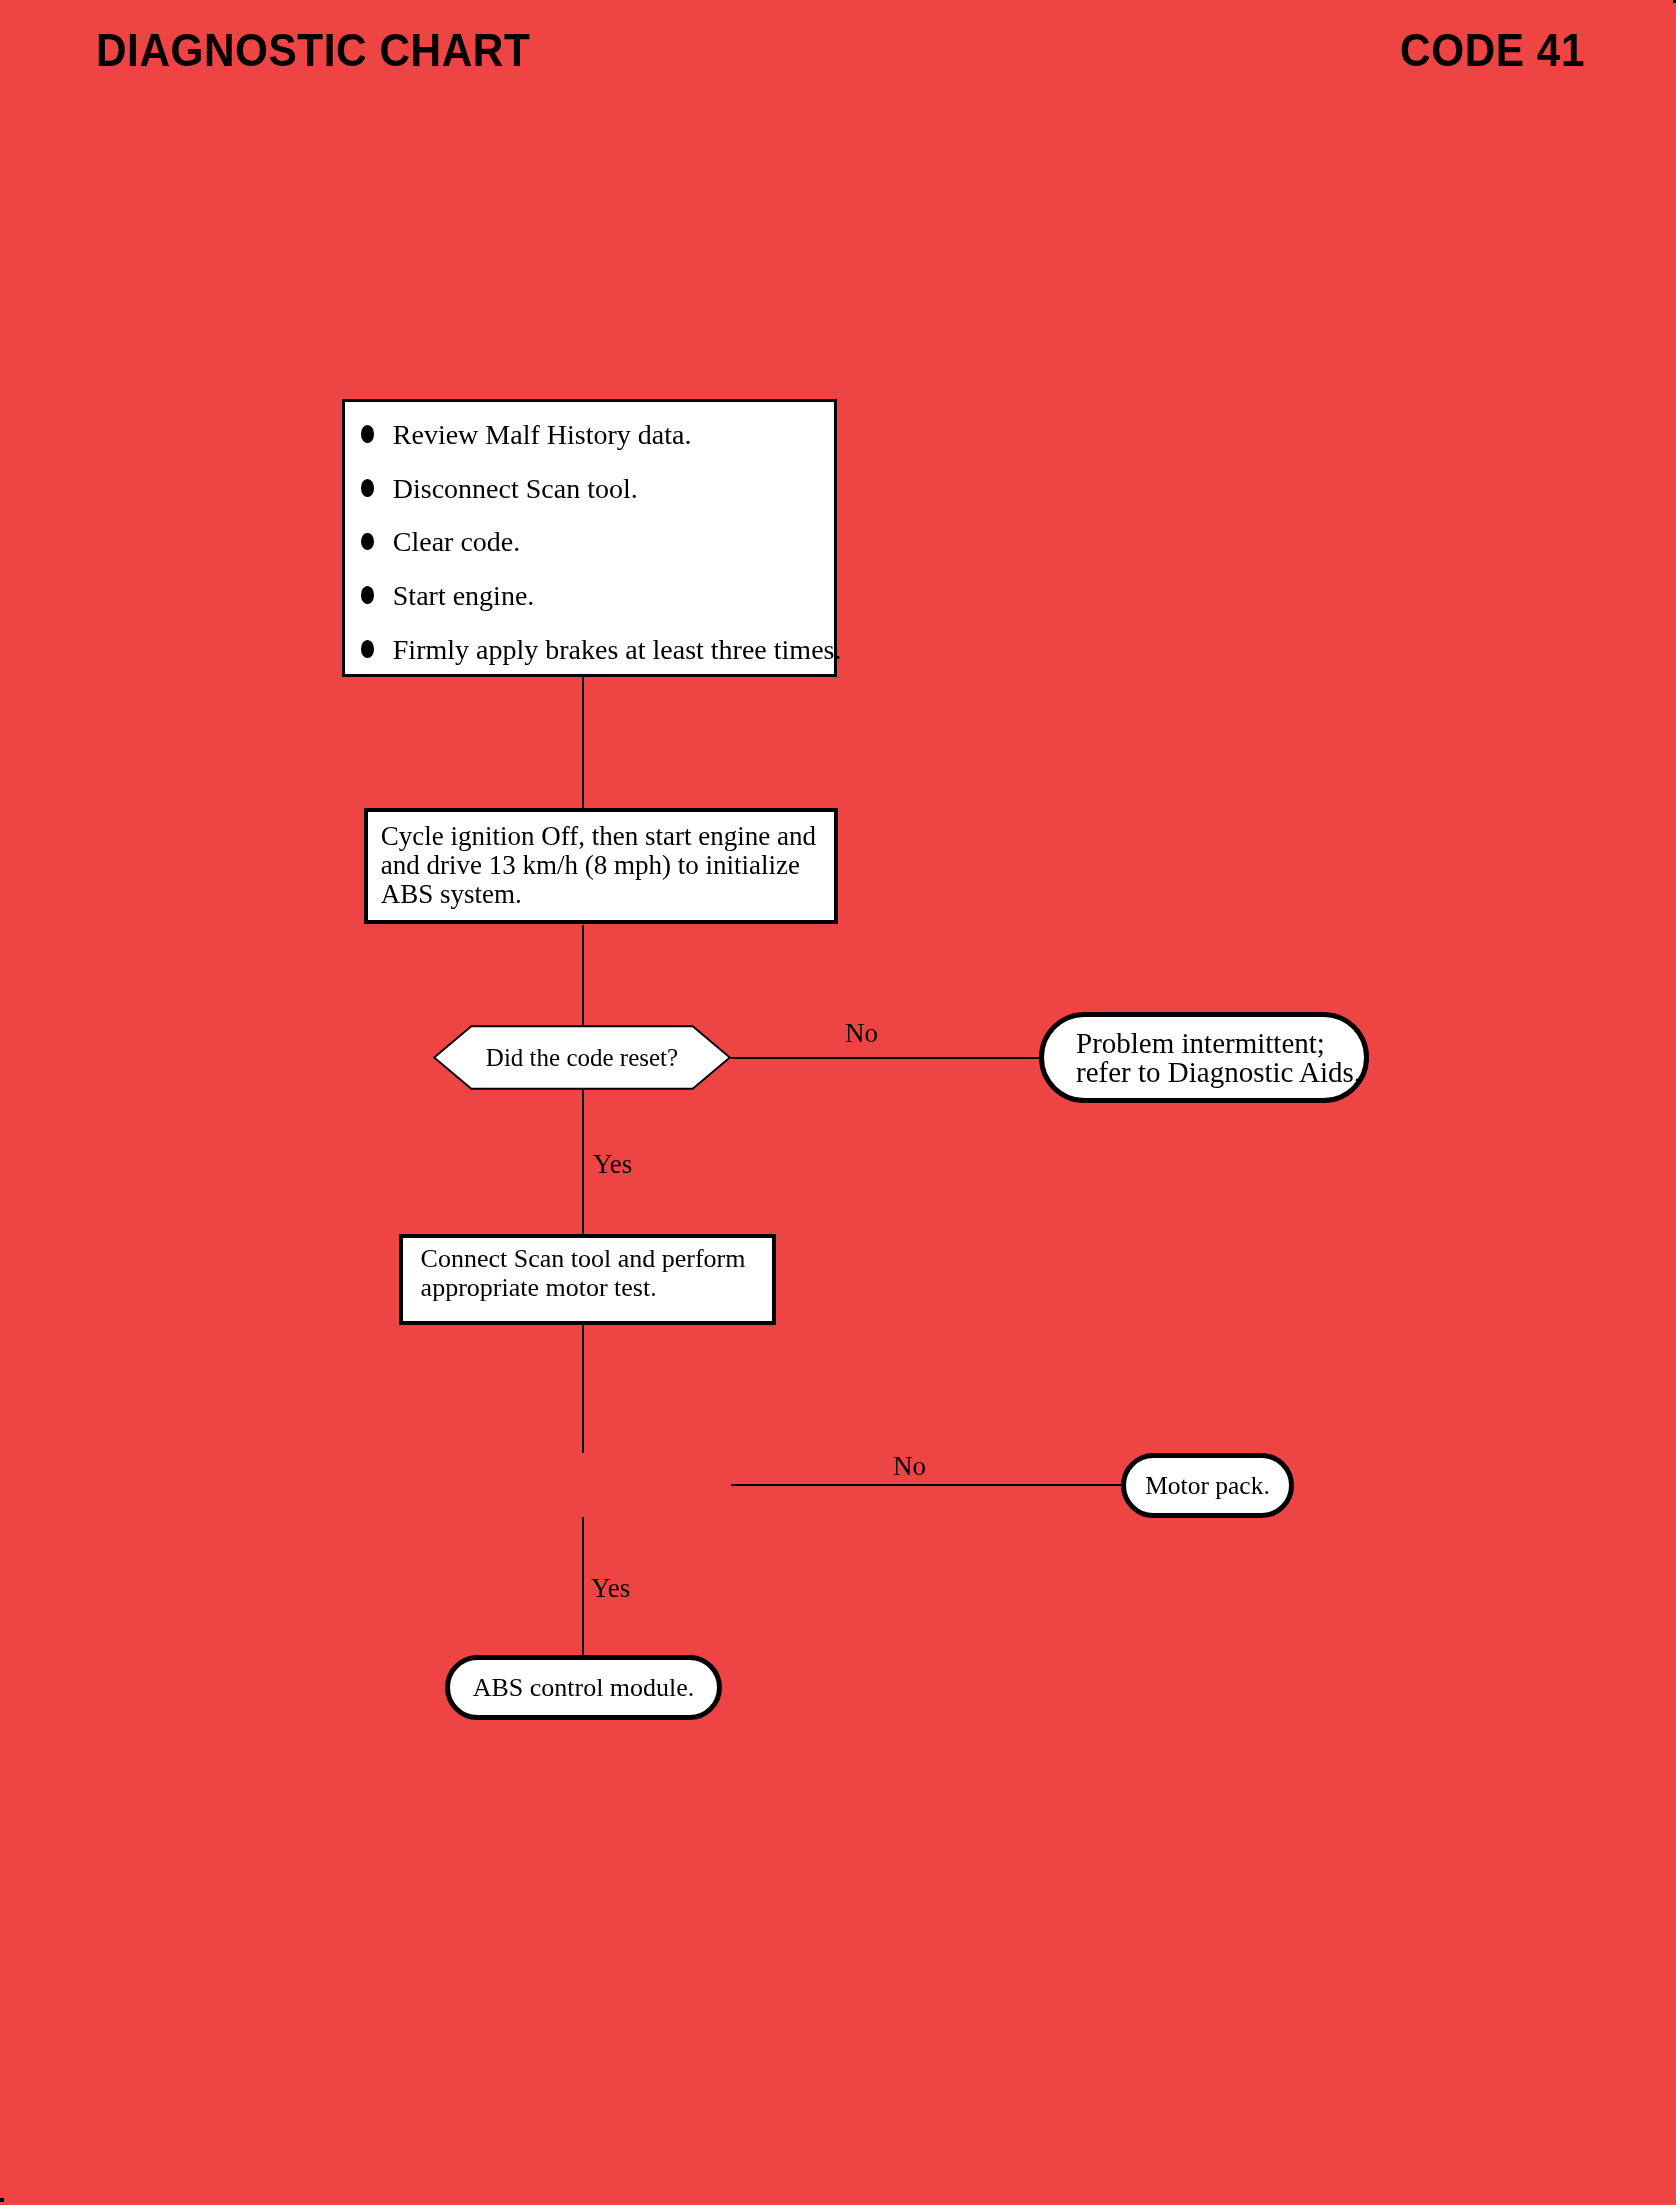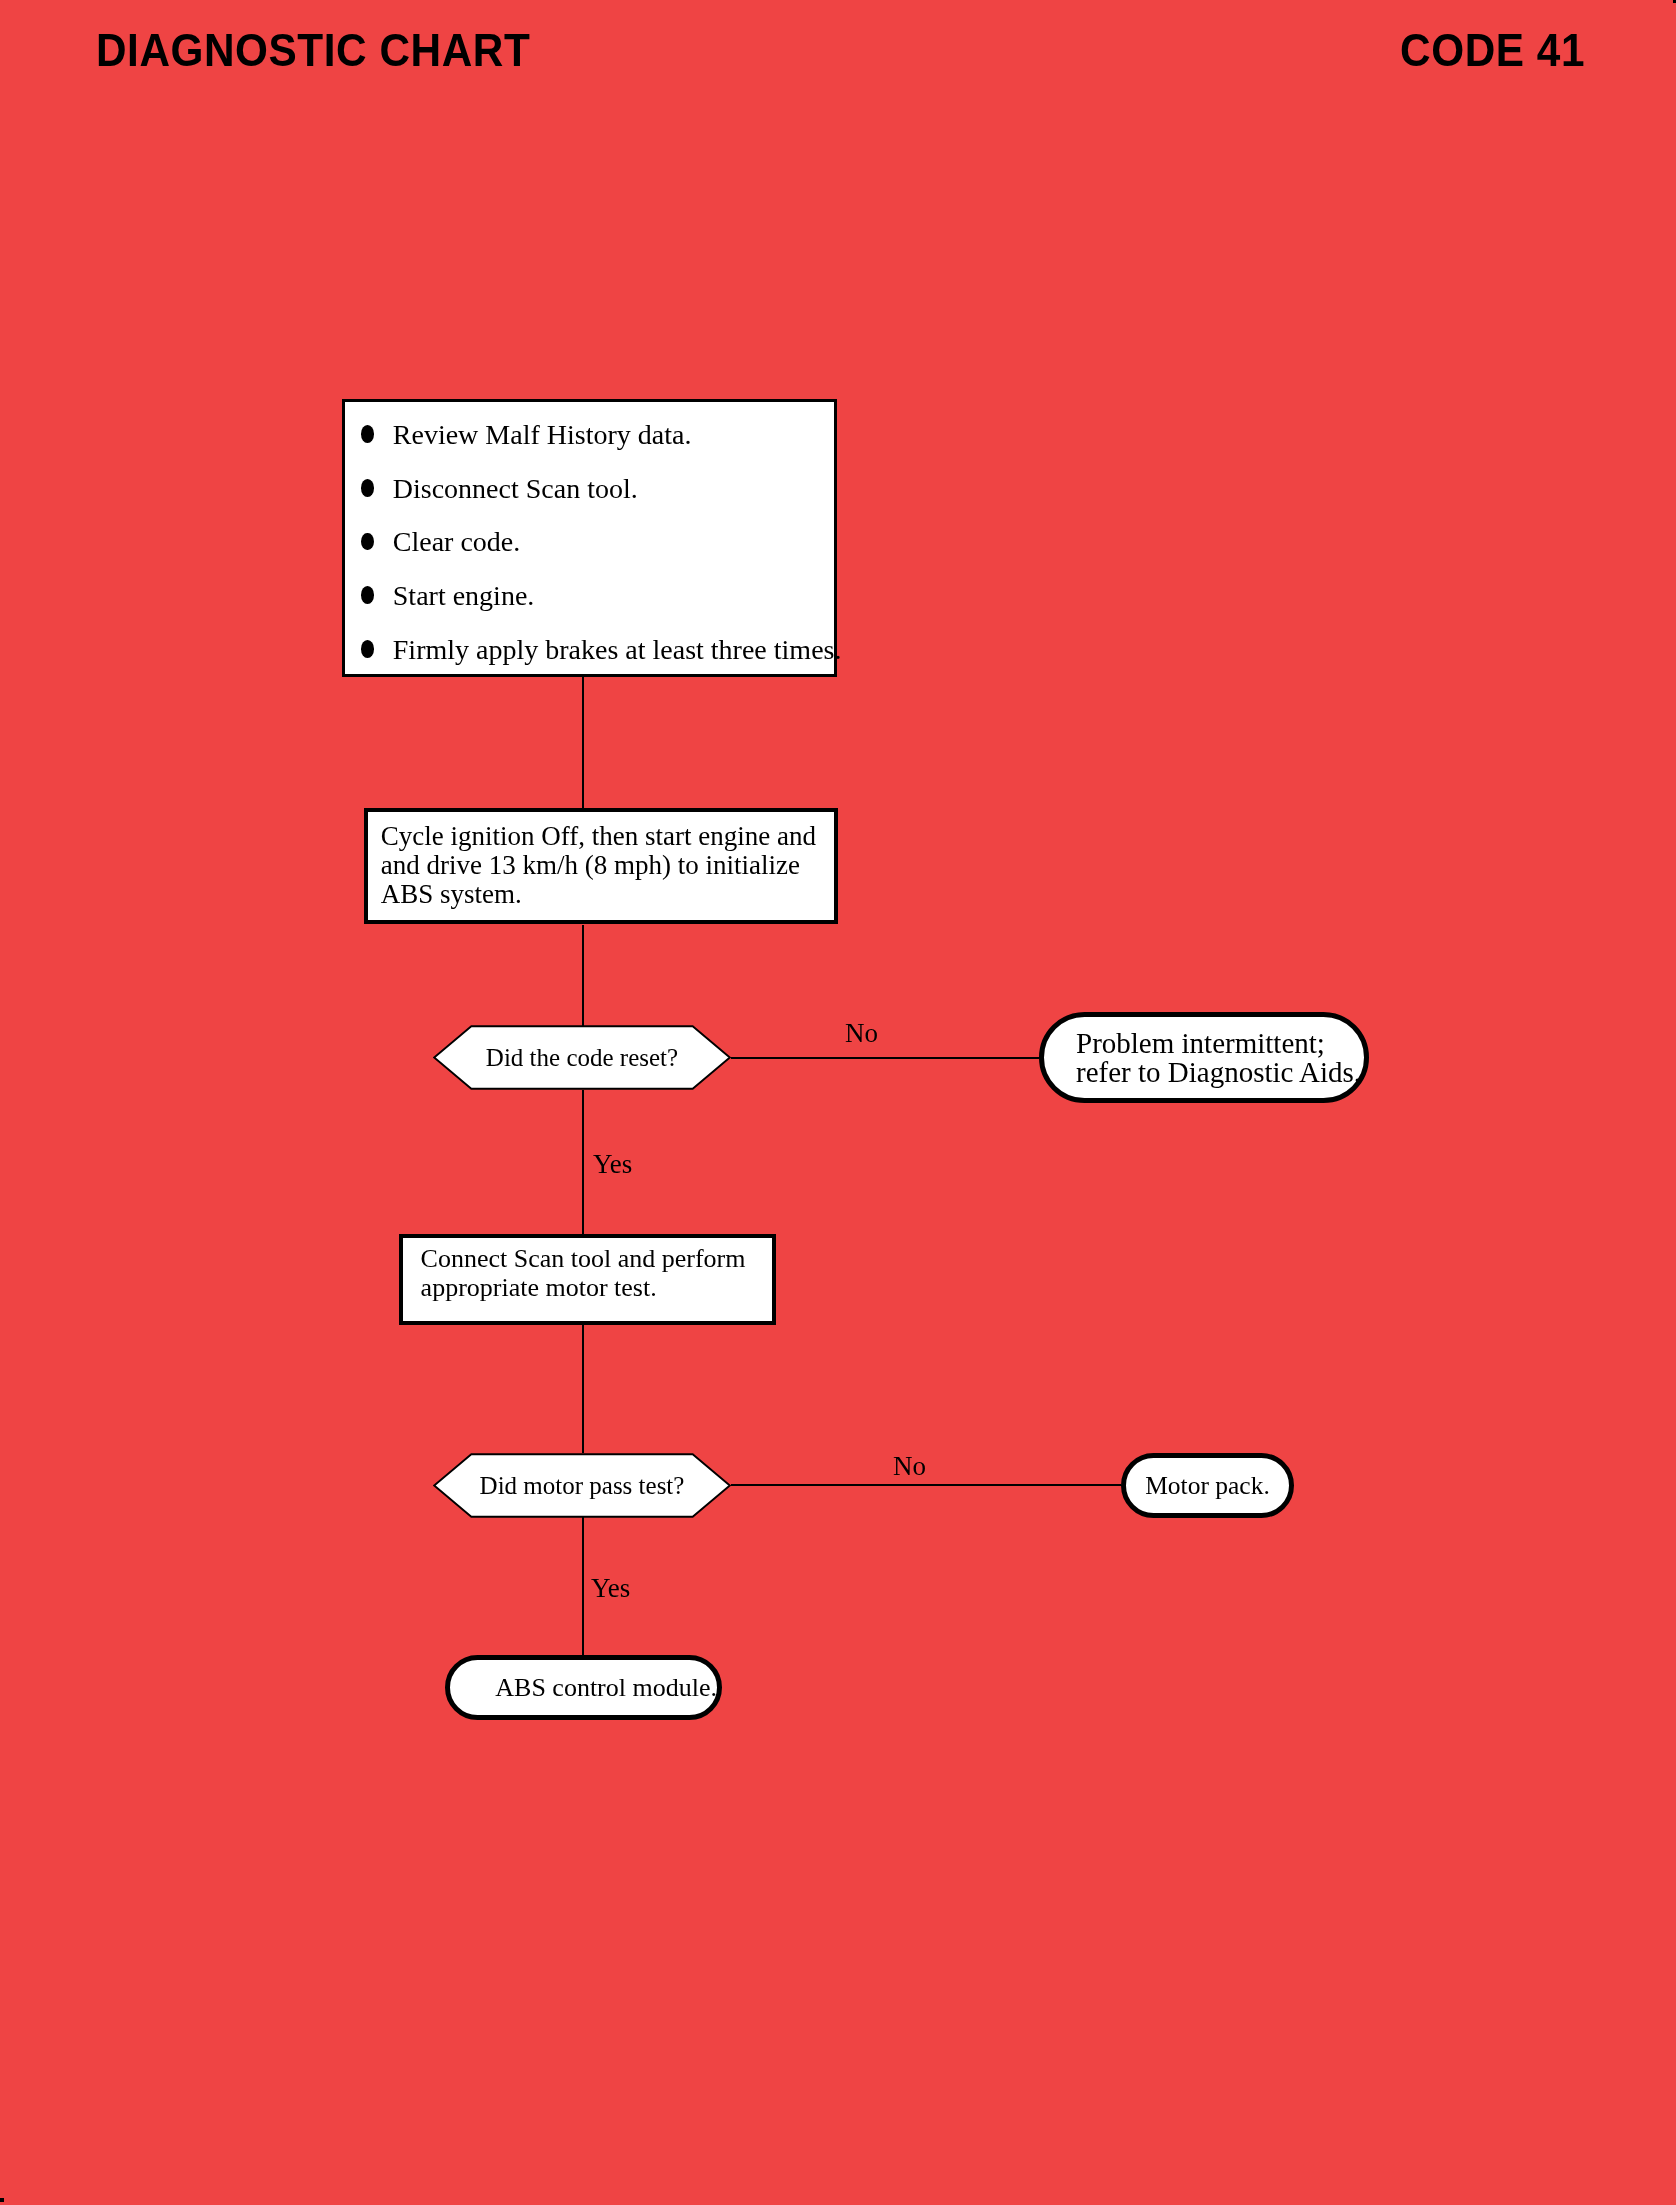--- a/index.html
+++ b/index.html
@@ -102,21 +102,21 @@
   .box2 .tline, .box3 .tline, .stadium1 .tline { display: block; font-size: 27px; line-height: 29px; white-space: nowrap; }
 
   
   .box3 { left: 399px; top: 1234px; width: 377px; height: 91px; padding: 7.3px 6px 0 17.6px; }
   .box3 .tline { font-size: 26px; line-height: 28.6px; }
 
   
   .stadium1 { left: 1039px; top: 1012px; width: 330px; height: 91px; border-radius: 46px; padding-left: 32px; }
   .stadium1 .tline { font-size: 29px; line-height: 28.6px; }
   .stadium2 { left: 1121px; top: 1453px; width: 173px; height: 65px; border-radius: 33px; justify-content: center; font-size: 25.5px; white-space: nowrap; text-align: right; }
-  .stadium3 { left: 445px;  top: 1655px; width: 277px; height: 65px; border-radius: 33px; justify-content: flex-end; font-size: 26px; white-space: nowrap; }
+  .stadium3 { left: 445px;  top: 1655px; width: 277px; height: 65px; border-radius: 33px; justify-content: center; font-size: 26px; white-space: nowrap; }
 
   
   .v1 { left: 582px; top: 677px; height: 131px; }
   .v2 { left: 582px; top: 925px; height: 102px; }
   .v3 { left: 582px; top: 1090px; height: 144px; }
   .v4 { left: 582px; top: 1325px; height: 128px; }
   .v5 { left: 582px; top: 1517px; height: 138px; }
   .h1 { left: 731px; top: 1057px; width: 308px; }
   .h2 { left: 731px; top: 1484px; width: 390px; }
 
@@ -191,26 +191,20 @@
   <div class="vline v3"></div>
   <div class="branch-label yes1">Yes</div>
 
   <div class="pbox box3">
     <span class="tline">Connect Scan tool and perform</span>
     <span class="tline">appropriate motor test.</span>
   </div>
 
   <div class="vline v4"></div>
 
-  <div class="hex" style="left:433px; top:1453px;">
-    <svg viewBox="0 0 490 107" preserveAspectRatio="none">
-      <polygon points="63,2 427,2 488,53.5 427,105 63,105 2,53.5" fill="#ffffff" stroke="#000000" stroke-width="3"></polygon>
-    </svg>
-    <div class="hex-label">Did motor pass test?</div>
-  </div>
 
   <div class="hline h2"></div>
   <div class="branch-label no2">No</div>
 
   <div class="stadium stadium2">
     <span>Motor pack.</span>
   </div>
 
   <div class="vline v5"></div>
   <div class="branch-label yes2">Yes</div>

